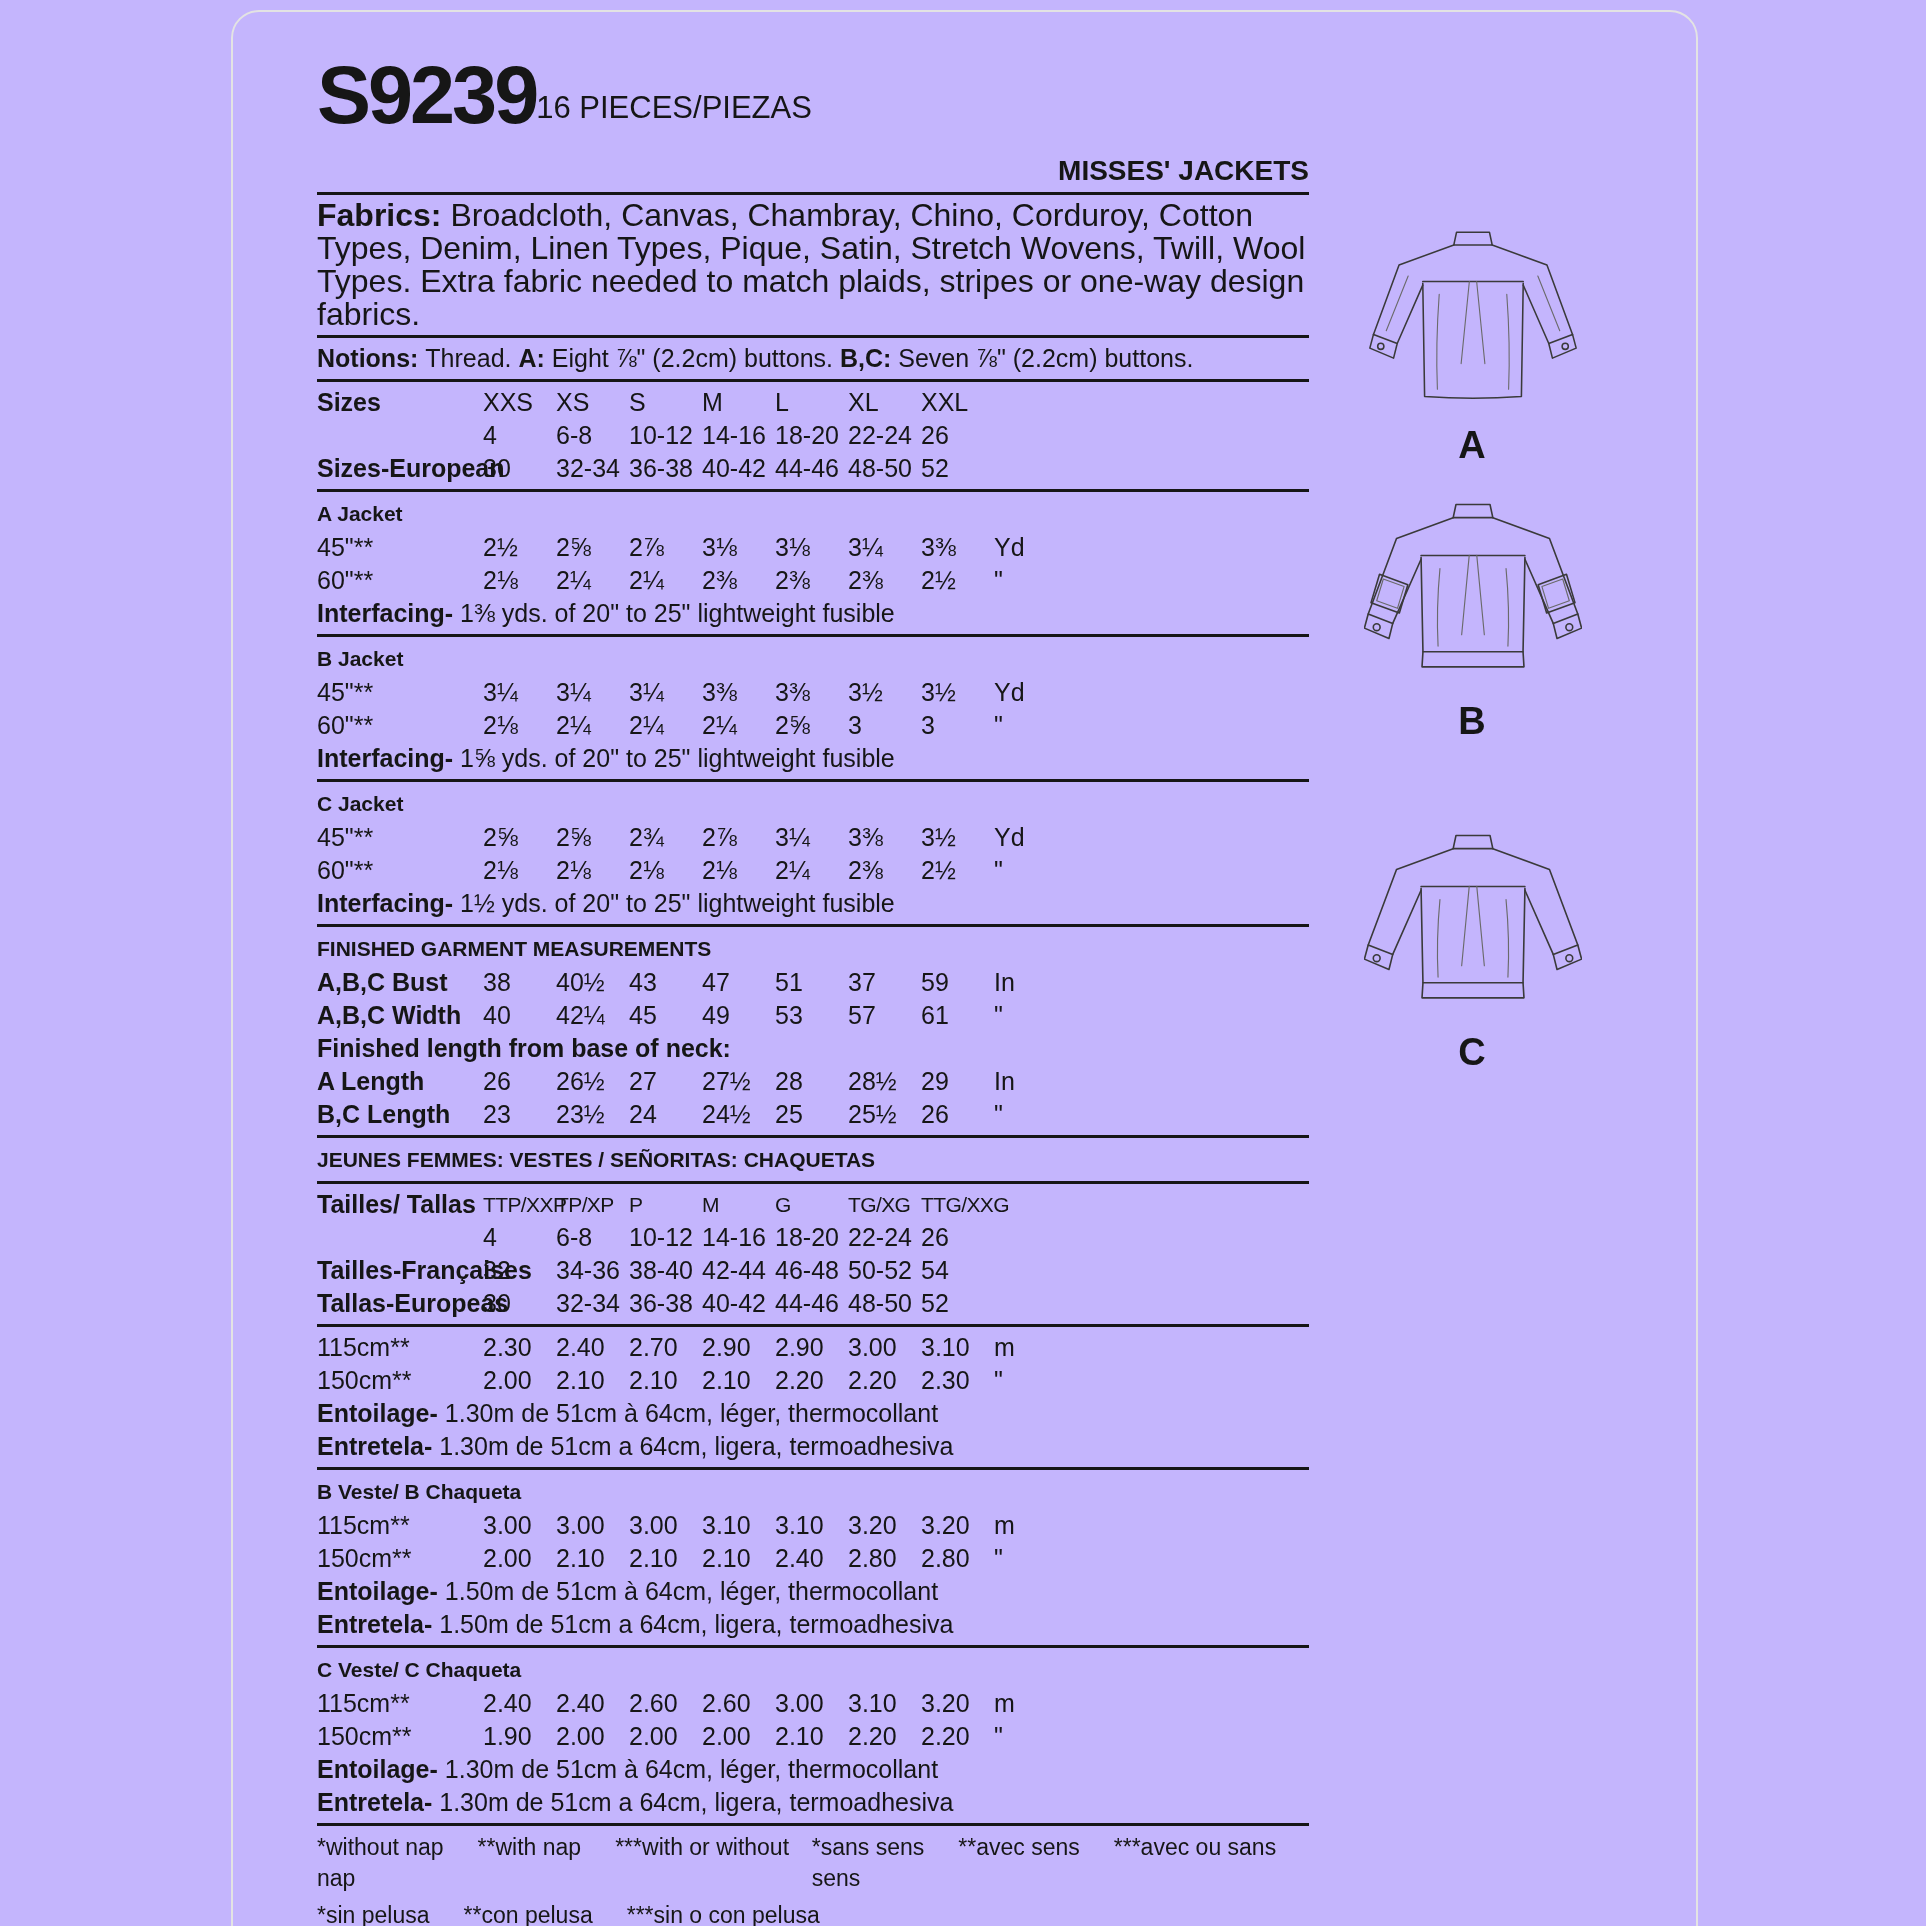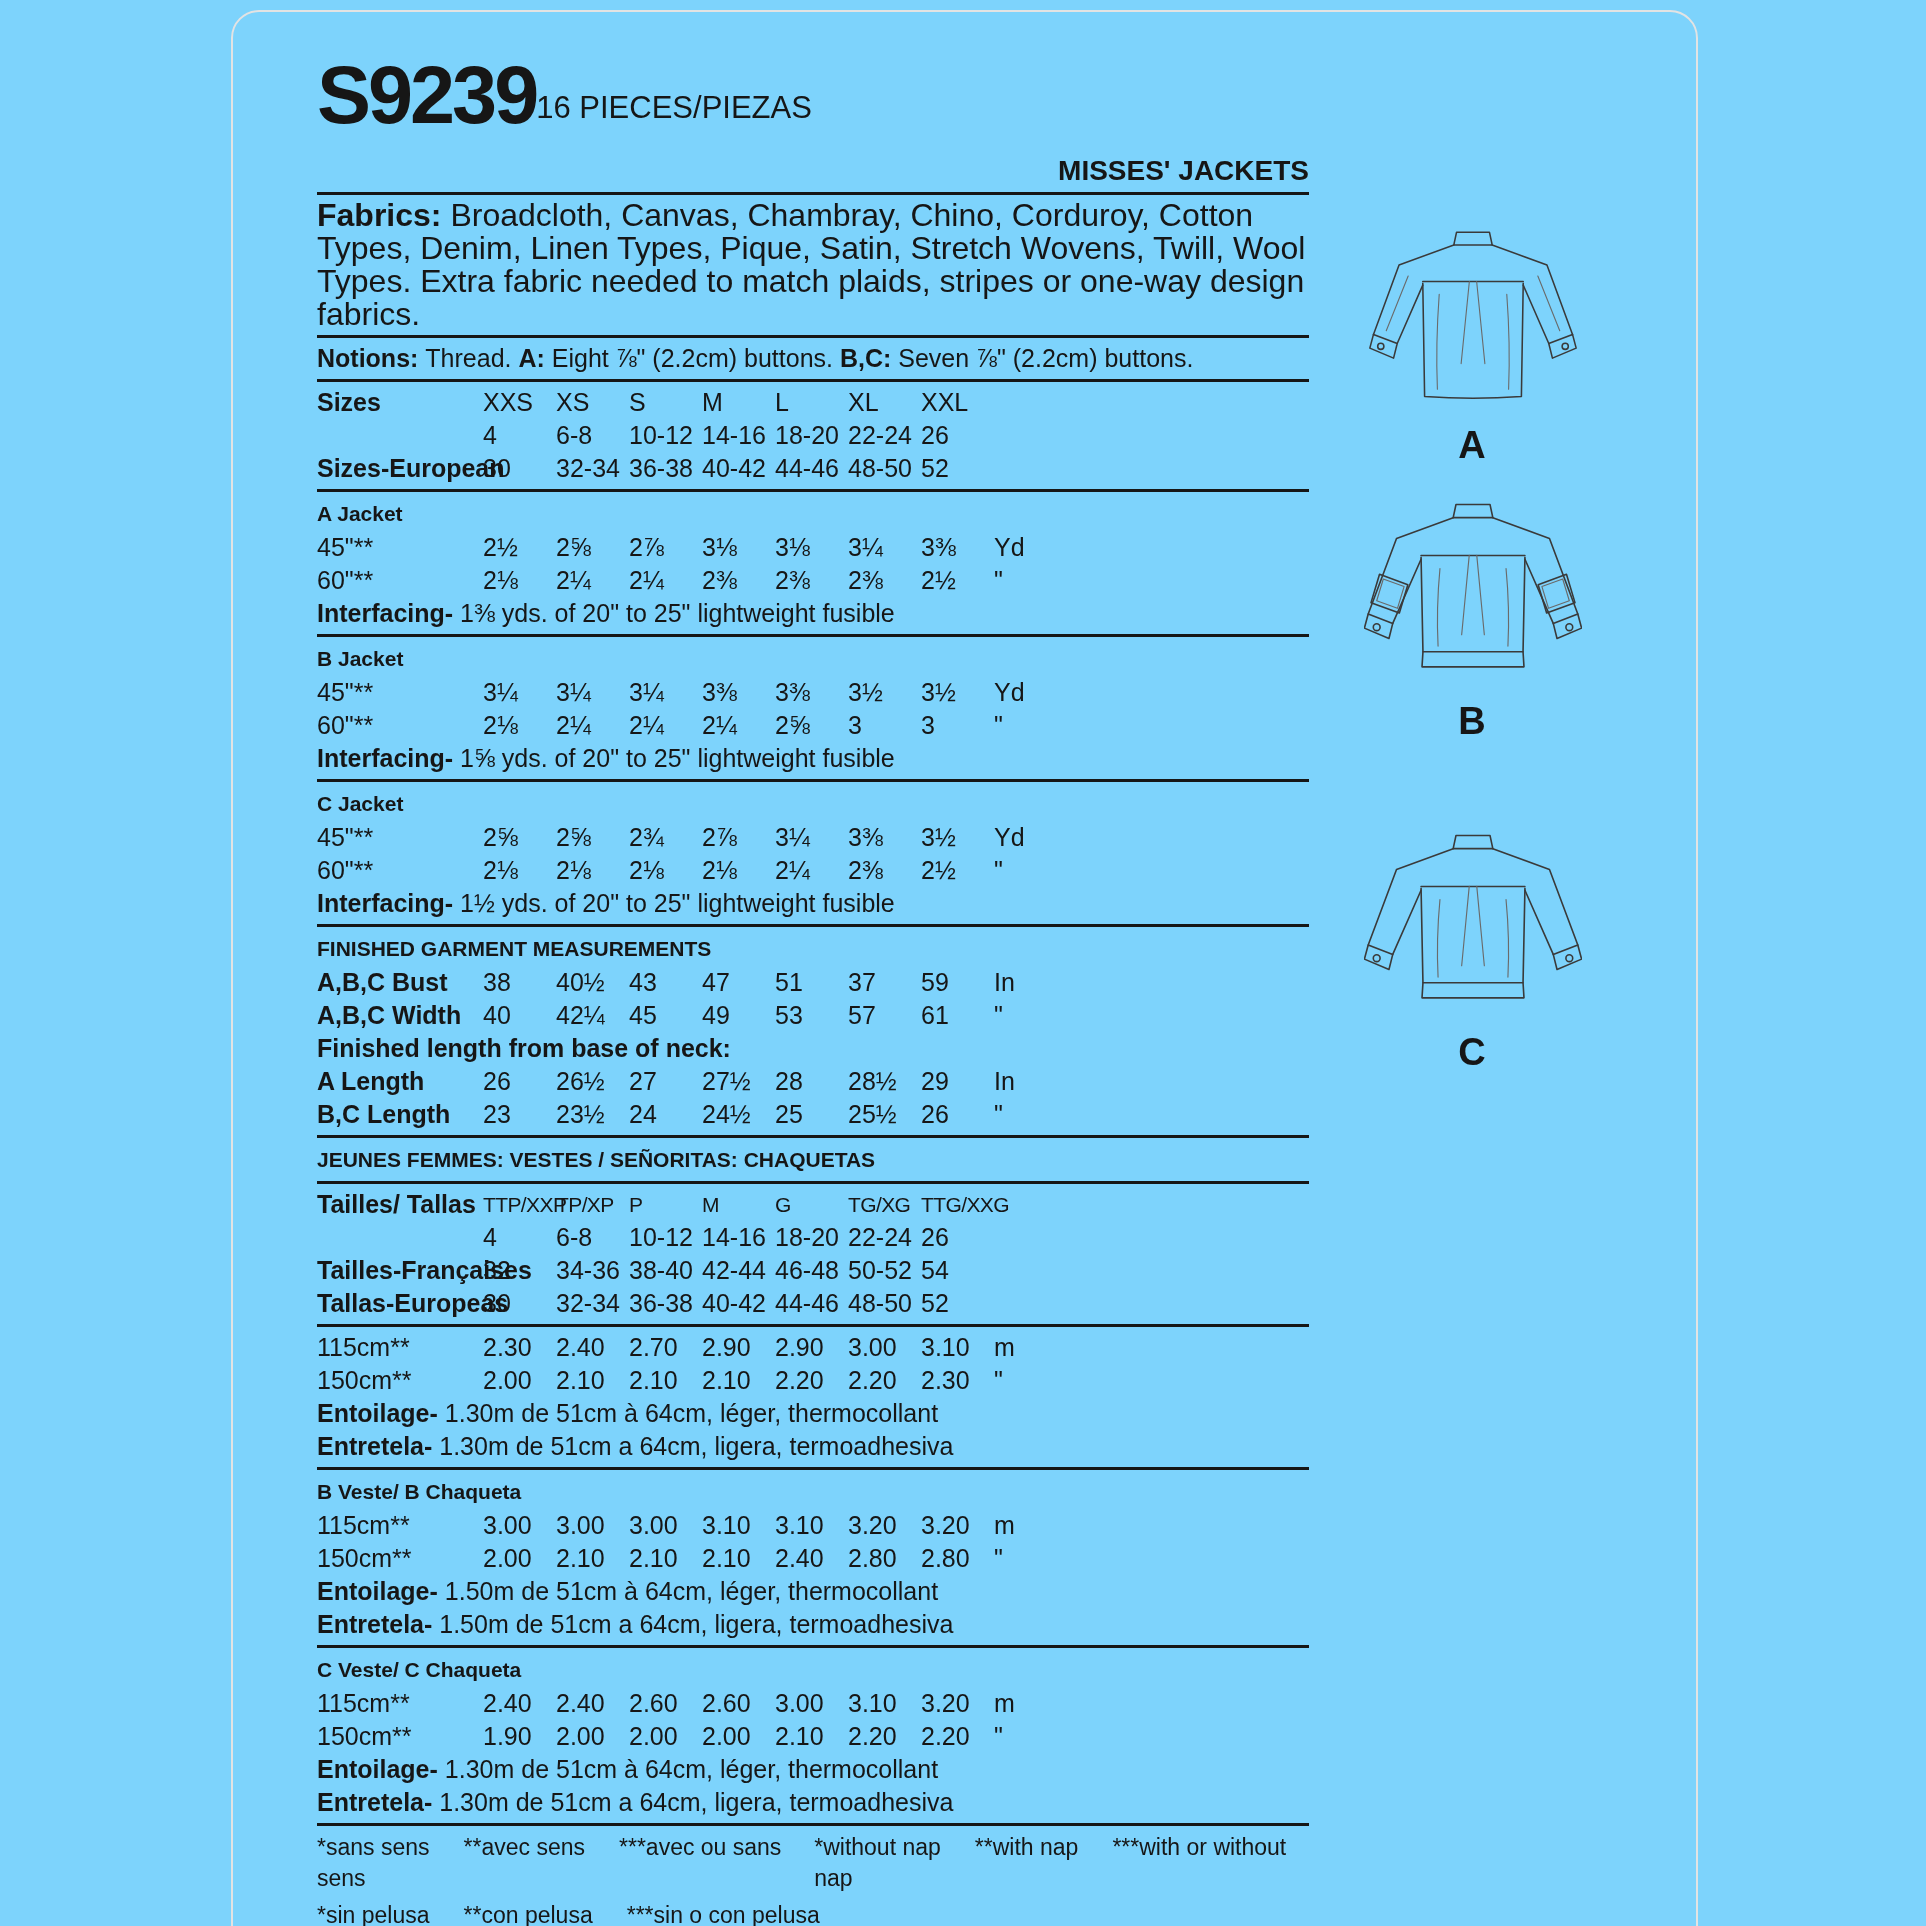--- a/index.html
+++ b/index.html
@@ -1,21 +1,21 @@
 <!DOCTYPE html>
 <html><head>
 <meta charset="utf-8">
 <style>
   html,body{margin:0;padding:0;}
   body{
     width:1927px;height:1927px;background:#ffffff;overflow:hidden;
     font-family:"Liberation Sans","DejaVu Sans",sans-serif;color:#161616;
     -webkit-font-smoothing:antialiased;
   }
-  .sheet{position:absolute;inset:0;background:#7dd3fc;}
+  .sheet{position:absolute;inset:0;background:#c4b5fd;}
   .frame{position:absolute;left:231px;right:228px;top:10px;bottom:-40px;
          border:2px solid #e3e3e3;border-radius:28px;}
   .content{position:absolute;left:317px;top:57px;width:992px;}
   .pat-head{display:flex;align-items:flex-end;}
   .patnum{font-size:81px;font-weight:800;letter-spacing:-3px;line-height:0.95;}
   .pieces{font-size:31px;padding-bottom:8px;white-space:nowrap;}
   .doc-title{font-size:28px;font-weight:bold;margin-top:20px;line-height:34px;text-align:right;}
   .rule{border:none;border-top:3px solid #161616;margin:4px 0;}
   .para{font-size:32px;line-height:33px;margin:2px 0;}
   .para .b{font-weight:bold;}
@@ -351,22 +351,22 @@
           <div class="cell">2.20</div>
           <div class="cell">2.20</div>
           <div class="cell unit">"</div>
         </div>
         <div class="noteline"><span class="b">Entoilage- </span><span>1.30m de 51cm à 64cm, léger, thermocollant</span></div>
         <div class="noteline"><span class="b">Entretela- </span><span>1.30m de 51cm a 64cm, ligera, termoadhesiva</span></div>
         <hr class="rule">
       </div>
 
     <div class="fnrow">
+      <div class="fngroup"><span>*without nap</span><span>**with nap</span><span>***with or without nap</span></div>
       <div class="fngroup"><span>*sans sens</span><span>**avec sens</span><span>***avec ou sans sens</span></div>
-      <div class="fngroup"><span>*without nap</span><span>**with nap</span><span>***with or without nap</span></div>
     </div>
     <div class="fnrow">
       <div class="fngroup"><span>*sin pelusa</span><span>**con pelusa</span><span>***sin o con pelusa</span></div>
     </div>
 
   </div>
 
   <div class="illos">
 
     <div class="view v-a">

